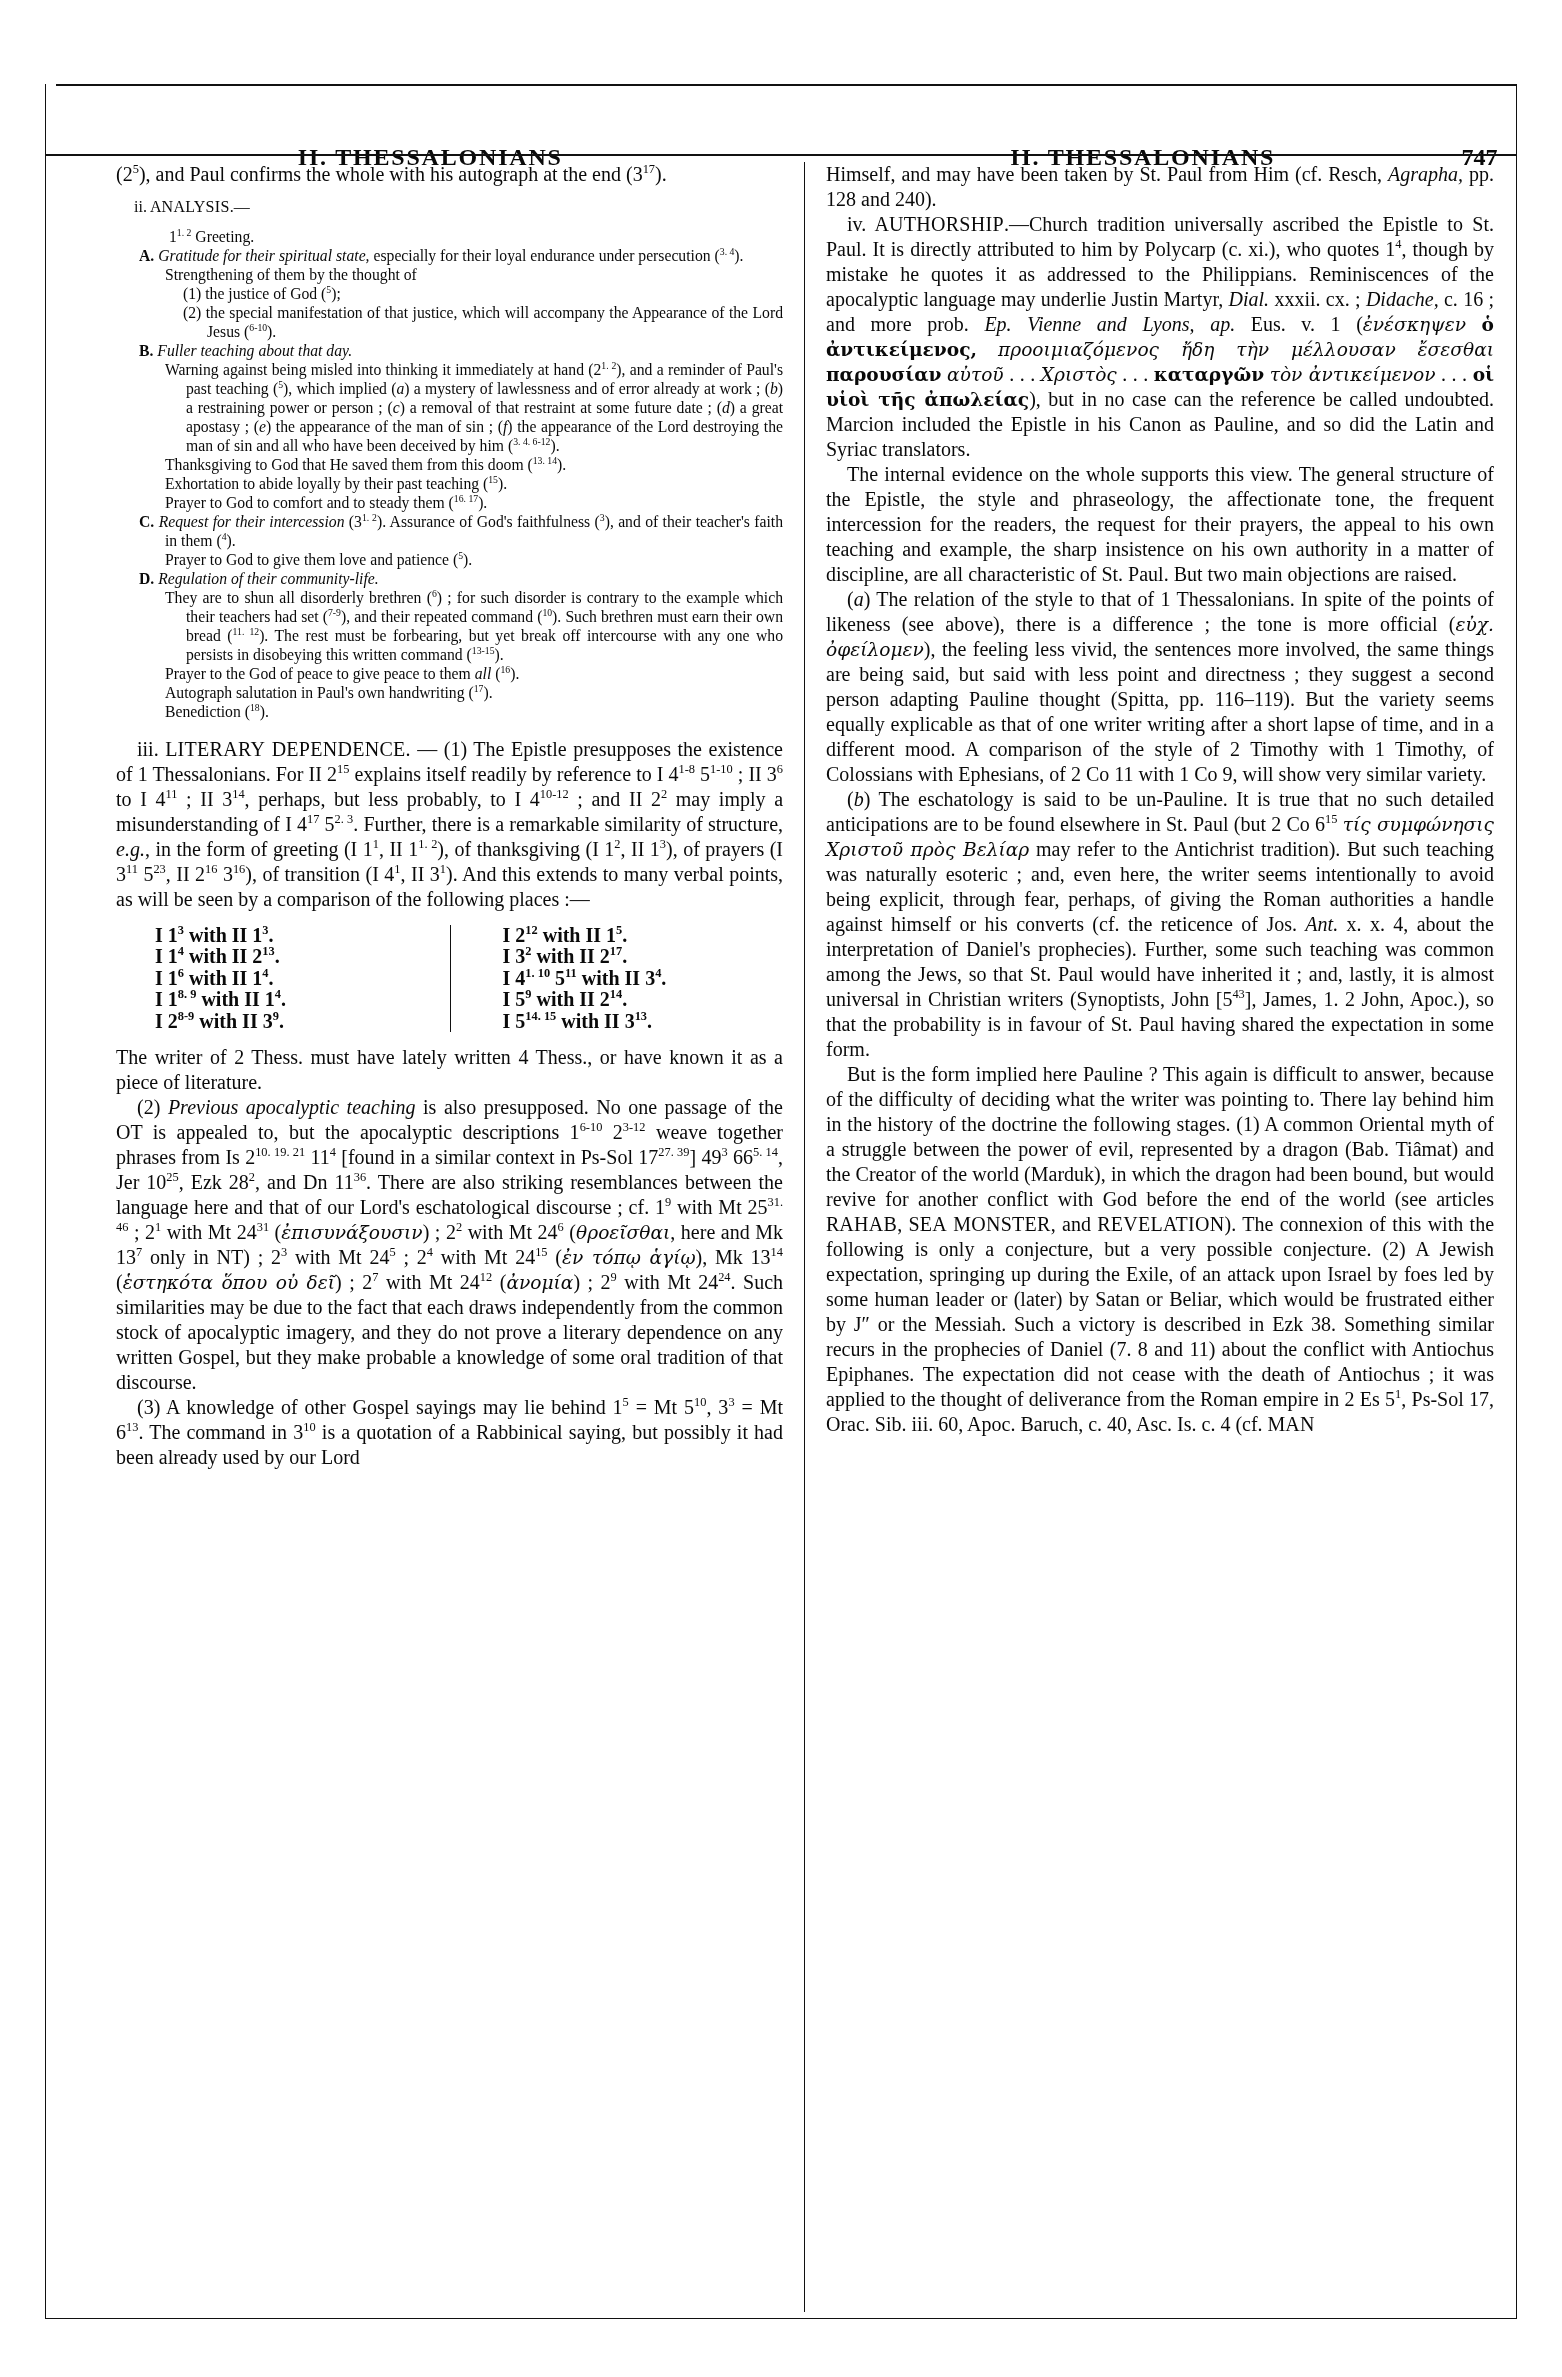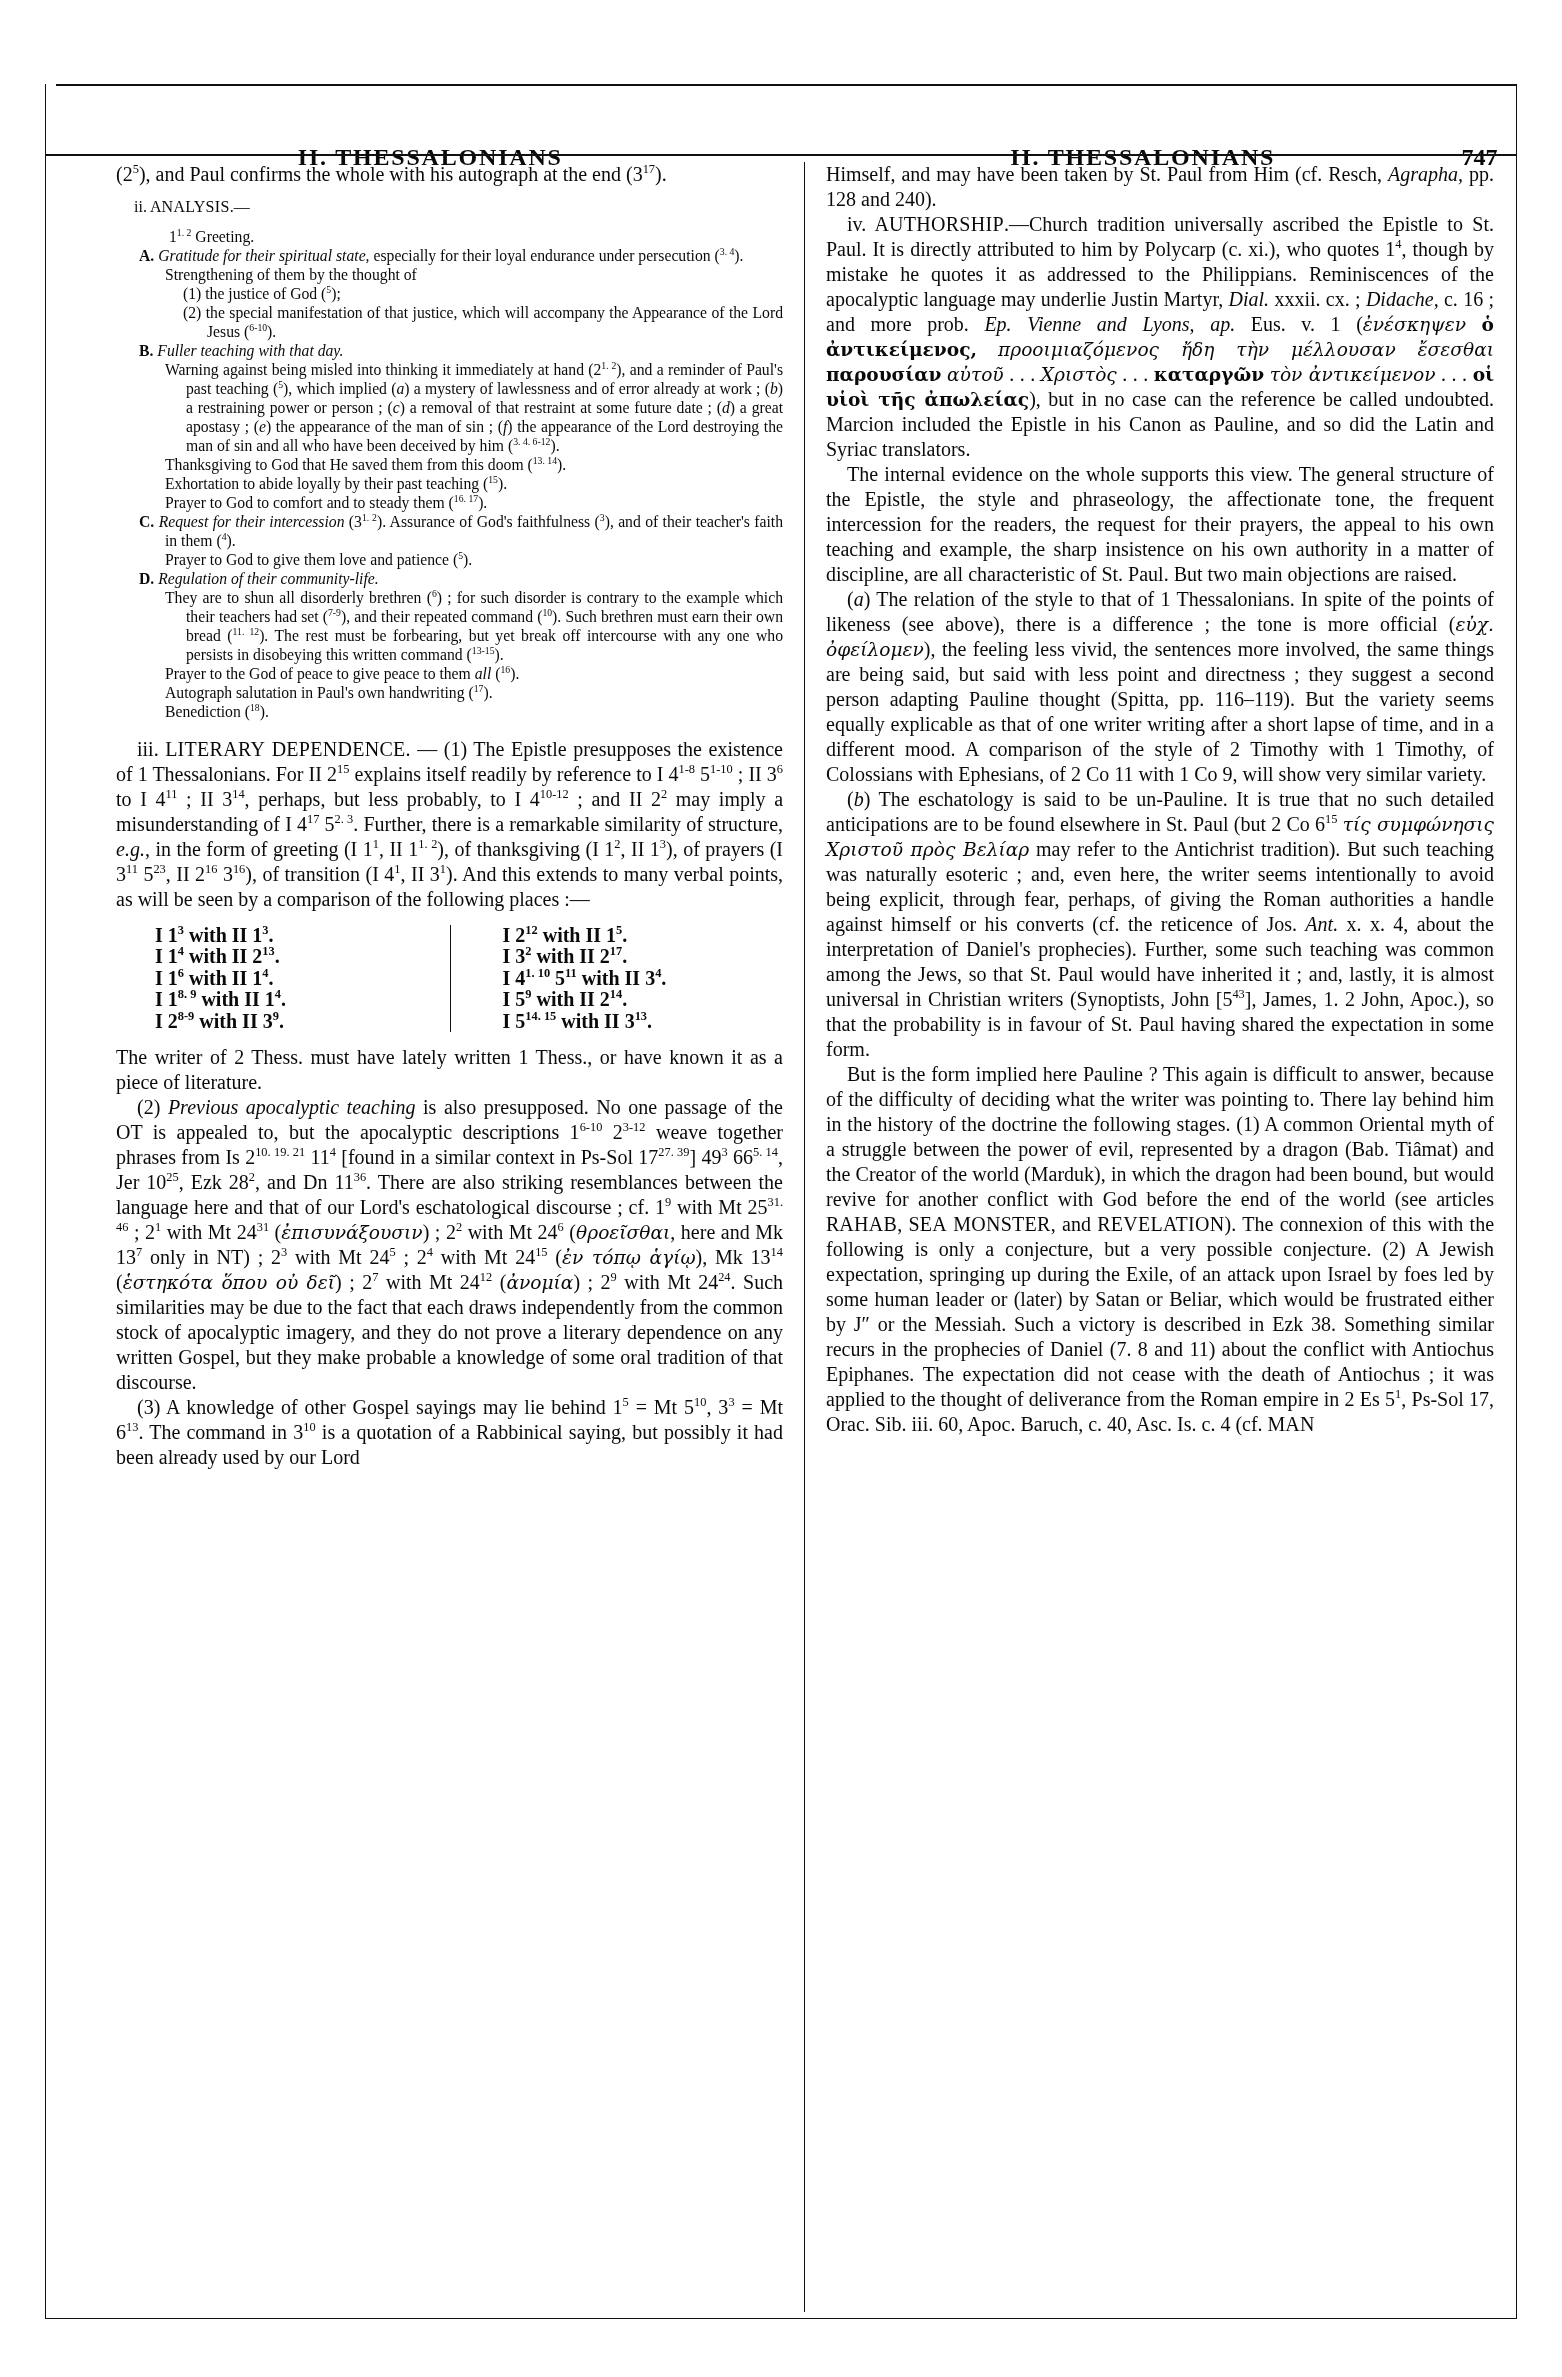--- a/index.html
+++ b/index.html
@@ -113,21 +113,21 @@
 
       <p class="an-head">ii. A<span class="sc">NALYSIS</span>.—</p>
 
       <div class="analysis">
         <div class="spacer8"></div>
         <p class="an-greeting">1<sup>1. 2</sup> Greeting.</p>
         <p class="an-l2"><b>A.</b> <i>Gratitude for their spiritual state,</i> especially for their loyal endurance under persecution (<sup>3. 4</sup>).</p>
         <p class="an-l3">Strengthening of them by the thought of</p>
         <p class="an-l4">(1) the justice of God (<sup>5</sup>);</p>
         <p class="an-l4">(2) the special manifestation of that justice, which will accompany the Appearance of the Lord Jesus (<sup>6-10</sup>).</p>
-        <p class="an-l2"><b>B.</b> <i>Fuller teaching with that day.</i></p>
+        <p class="an-l2"><b>B.</b> <i>Fuller teaching about that day.</i></p>
         <p class="an-l3">Warning against being misled into thinking it immediately at hand (2<sup>1. 2</sup>), and a reminder of Paul's past teaching (<sup>5</sup>), which implied (<i>a</i>) a mystery of lawlessness and of error already at work ; (<i>b</i>) a restraining power or person ; (<i>c</i>) a removal of that restraint at some future date ; (<i>d</i>) a great apostasy ; (<i>e</i>) the appearance of the man of sin ; (<i>f</i>) the appearance of the Lord destroying the man of sin and all who have been deceived by him (<sup>3. 4. 6-12</sup>).</p>
         <p class="an-l3">Thanksgiving to God that He saved them from this doom (<sup>13. 14</sup>).</p>
         <p class="an-l3">Exhortation to abide loyally by their past teaching (<sup>15</sup>).</p>
         <p class="an-l3">Prayer to God to comfort and to steady them (<sup>16. 17</sup>).</p>
         <p class="an-l2"><b>C.</b> <i>Request for their intercession</i> (3<sup>1. 2</sup>).   Assurance of God's faithfulness (<sup>3</sup>), and of their teacher's faith in them (<sup>4</sup>).</p>
         <p class="an-l3">Prayer to God to give them love and patience (<sup>5</sup>).</p>
         <p class="an-l2"><b>D.</b> <i>Regulation of their community-life.</i></p>
         <p class="an-l3">They are to shun all disorderly brethren (<sup>6</sup>) ; for such disorder is contrary to the example which their teachers had set (<sup>7-9</sup>), and their repeated command (<sup>10</sup>).   Such brethren must earn their own bread (<sup>11. 12</sup>).  The rest must be forbearing, but yet break off intercourse with any one who persists in disobeying this written command (<sup>13-15</sup>).</p>
         <p class="an-l3">Prayer to the God of peace to give peace to them <i>all</i> (<sup>16</sup>).</p>
         <p class="an-l3">Autograph salutation in Paul's own handwriting (<sup>17</sup>).</p>
@@ -148,21 +148,21 @@
         </div>
         <div class="vcol second">
           <div class="vrow">I 2<sup>12</sup> with II 1<sup>5</sup>.</div>
           <div class="vrow">I 3<sup>2</sup> with II 2<sup>17</sup>.</div>
           <div class="vrow">I 4<sup>1. 10</sup> 5<sup>11</sup> with II <b>3<sup>4</sup></b>.</div>
           <div class="vrow">I 5<sup>9</sup> with II 2<sup>14</sup>.</div>
           <div class="vrow">I 5<sup>14. 15</sup> with II 3<sup>13</sup>.</div>
         </div>
       </div>
 
-      <p class="noind">The writer of 2 Thess. must have lately written 1 Thess., or have known it as a piece of literature.</p>
+      <p class="noind">The writer of 2 Thess. must have lately written 4 Thess., or have known it as a piece of literature.</p>
       <p class="ind">(2) <i>Previous apocalyptic teaching</i> is also presupposed.  No one passage of the OT is appealed to, but the apocalyptic descriptions 1<sup>6-10</sup> 2<sup>3-12</sup> weave together phrases from Is 2<sup>10. 19. 21</sup> 11<sup>4</sup> [found in a similar context in Ps-Sol 17<sup>27. 39</sup>] 49<sup>3</sup> 66<sup>5. 14</sup>, Jer 10<sup>25</sup>, Ezk 28<sup>2</sup>, and Dn 11<sup>36</sup>.  There are also striking resemblances between the language here and that of our Lord's eschatological discourse ; cf. 1<sup>9</sup> with Mt 25<sup>31. 46</sup> ; 2<sup>1</sup> with Mt 24<sup>31</sup> (<span class="gk">ἐπισυνάξουσιν</span>) ; 2<sup>2</sup> with Mt 24<sup>6</sup> (<span class="gk">θροεῖσθαι</span>, here and Mk 13<sup>7</sup> only in NT) ; 2<sup>3</sup> with Mt 24<sup>5</sup> ; 2<sup>4</sup> with Mt 24<sup>15</sup> (<span class="gk">ἐν τόπῳ ἁγίῳ</span>), Mk 13<sup>14</sup> (<span class="gk">ἑστηκότα ὅπου οὐ δεῖ</span>) ; 2<sup>7</sup> with Mt 24<sup>12</sup> (<span class="gk">ἀνομία</span>) ; 2<sup>9</sup> with Mt 24<sup>24</sup>.  Such similarities may be due to the fact that each draws independently from the common stock of apocalyptic imagery, and they do not prove a literary dependence on any written Gospel, but they make probable a knowledge of some oral tradition of that discourse.</p>
       <p class="ind">(3) A knowledge of other Gospel sayings may lie behind 1<sup>5</sup> = Mt 5<sup>10</sup>, 3<sup>3</sup> = Mt 6<sup>13</sup>.  The command in 3<sup>10</sup> is a quotation of a Rabbinical saying, but possibly it had been already used by our Lord</p>
     </div>
 
     <div class="col right">
       <p class="noind">Himself, and may have been taken by St. Paul from Him (cf. Resch, <i>Agrapha,</i> pp. 128 and 240).</p>
       <p class="ind">iv. A<span class="sc">UTHORSHIP</span>.—Church tradition universally ascribed the Epistle to St. Paul.  It is directly attributed to him by Polycarp (c. xi.), who quotes 1<sup>4</sup>, though by mistake he quotes it as addressed to the Philippians.  Reminiscences of the apocalyptic language may underlie Justin Martyr, <i>Dial.</i> xxxii. cx. ; <i>Didache,</i> c. 16 ; and more prob. <i>Ep. Vienne and Lyons, ap.</i> Eus. v. 1 (<span class="gk">ἐνέσκηψεν</span> <span class="gkb">ὁ ἀντικείμενος,</span> <span class="gk">προοιμιαζόμενος ἤδη τὴν μέλλουσαν ἔσεσθαι</span> <span class="gkb">παρουσίαν</span> <span class="gk">αὐτοῦ</span> . . . <span class="gk">Χριστὸς</span> . . . <span class="gkb">καταργῶν</span> <span class="gk">τὸν ἀντικείμενον</span> . . . <span class="gkb">οἱ υἱοὶ τῆς ἀπωλείας</span>), but in no case can the reference be called undoubted.  Marcion included the Epistle in his Canon as Pauline, and so did the Latin and Syriac translators.</p>
       <p class="ind">The internal evidence on the whole supports this view.  The general structure of the Epistle, the style and phraseology, the affectionate tone, the frequent intercession for the readers, the request for their prayers, the appeal to his own teaching and example, the sharp insistence on his own authority in a matter of discipline, are all characteristic of St. Paul.  But two main objections are raised.</p>
       <p class="ind">(<i>a</i>) The relation of the style to that of 1 Thessalonians. In spite of the points of likeness (see above), there is a difference ; the tone is more official (<span class="gk">εὐχ. ὀφείλομεν</span>), the feeling less vivid, the sentences more involved, the same things are being said, but said with less point and directness ; they suggest a second person adapting Pauline thought (Spitta, pp. 116–119).  But the variety seems equally explicable as that of one writer writing after a short lapse of time, and in a different mood.  A comparison of the style of 2 Timothy with 1 Timothy, of Colossians with Ephesians, of 2 Co 11 with 1 Co 9, will show very similar variety.</p>
       <p class="ind">(<i>b</i>) The eschatology is said to be un-Pauline.  It is true that no such detailed anticipations are to be found elsewhere in St. Paul (but 2 Co 6<sup>15</sup> <span class="gk">τίς συμφώνησις Χριστοῦ πρὸς Βελίαρ</span> may refer to the Antichrist tradition).  But such teaching was naturally esoteric ; and, even here, the writer seems intentionally to avoid being explicit, through fear, perhaps, of giving the Roman authorities a handle against himself or his converts (cf. the reticence of Jos. <i>Ant.</i> x. x. 4, about the interpretation of Daniel's prophecies).  Further, some such teaching was common among the Jews, so that St. Paul would have inherited it ; and, lastly, it is almost universal in Christian writers (Synoptists, John [5<sup>43</sup>], James, 1. 2 John, Apoc.), so that the probability is in favour of St. Paul having shared the expectation in some form.</p>

